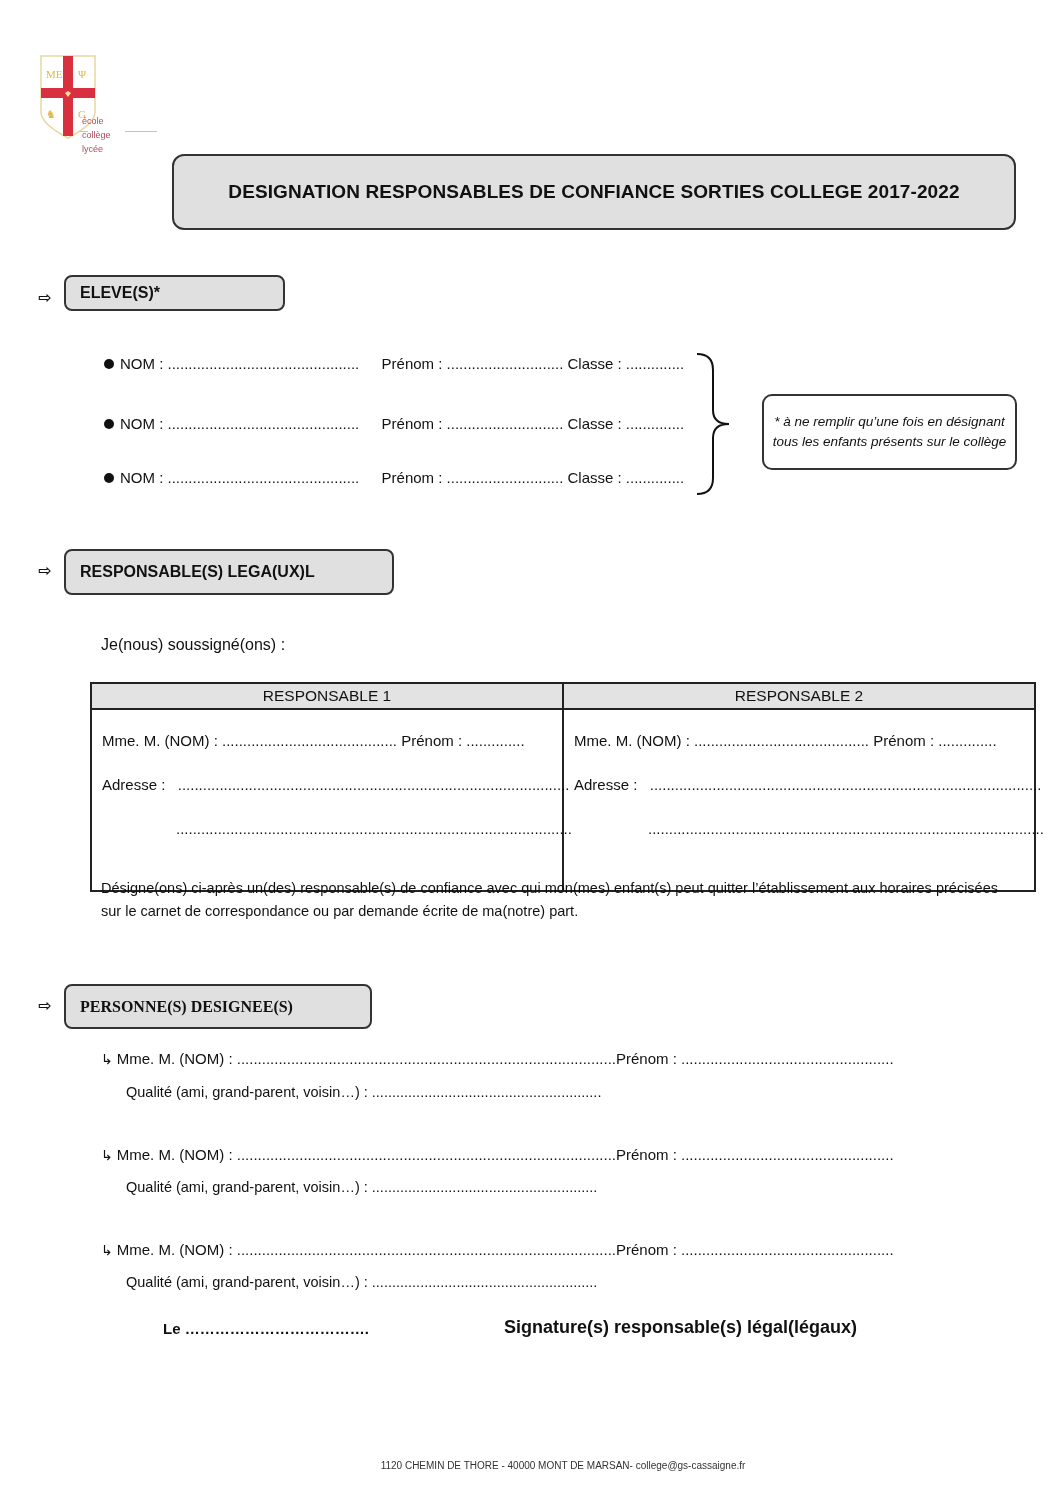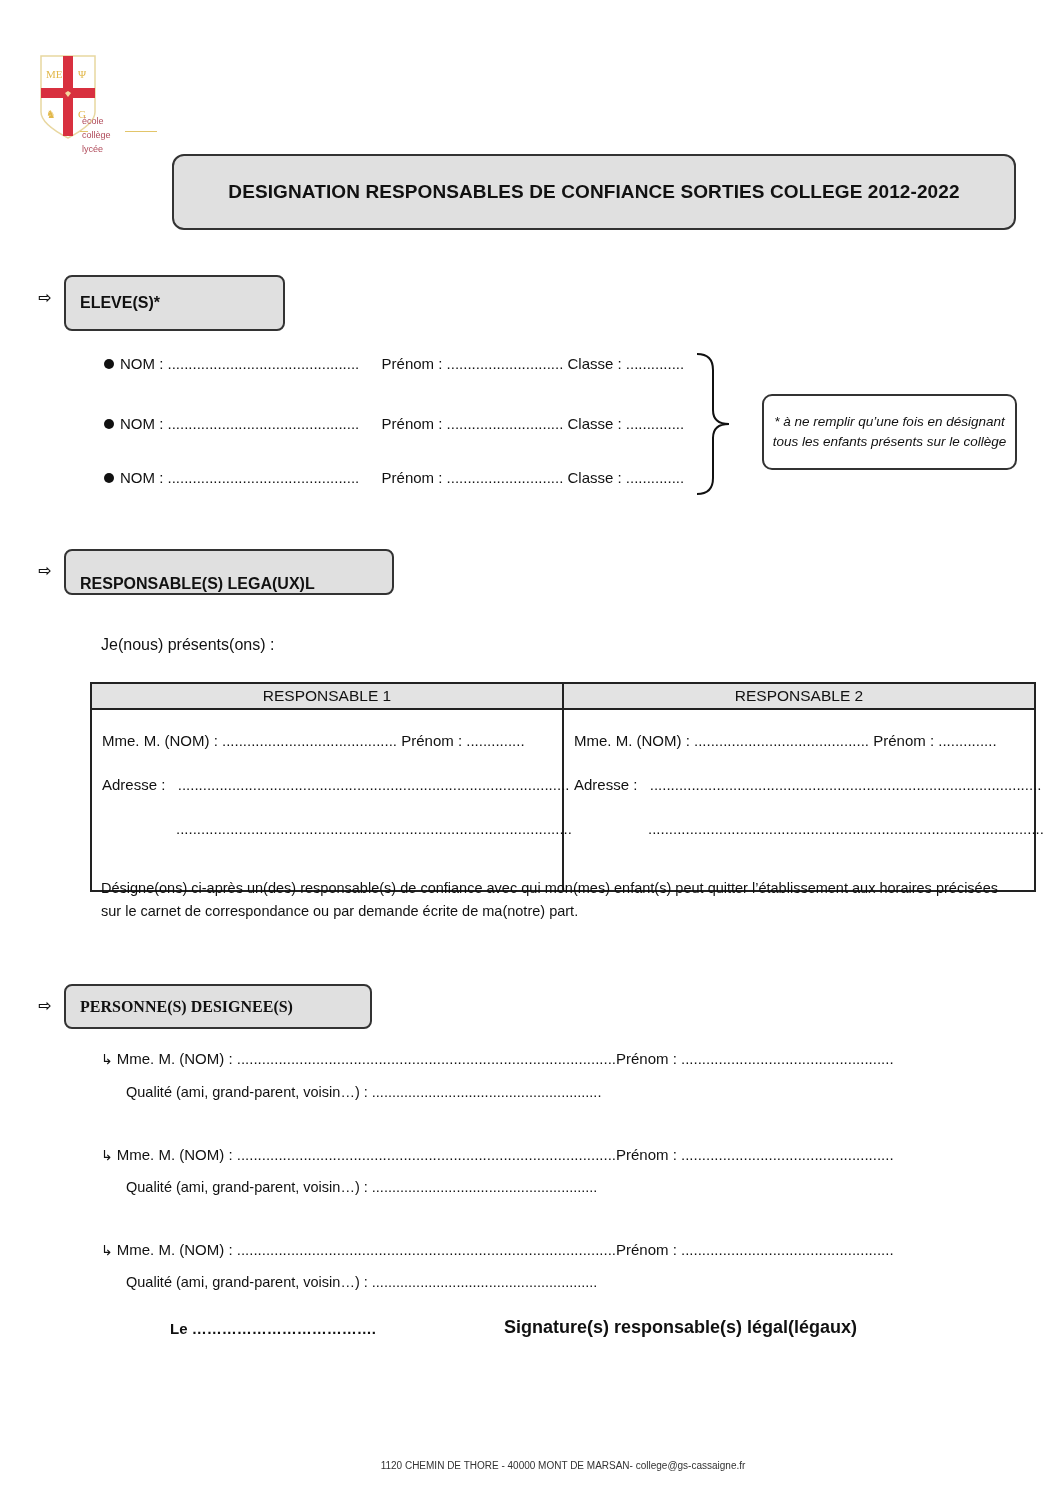--- a/index.html
+++ b/index.html
@@ -39,21 +39,21 @@
   .resp-table th { background: #e3e3e3; font-size: 15.5px; font-weight: normal; height: 24px; border: 2px solid #222; padding: 0; }
   .resp-table td { border: 2px solid #222; vertical-align: top; height: 148px; padding: 16px; position: relative; width: 50%; }
   .cell-line { position: absolute; font-size: 15px; white-space: nowrap; }
 
   .para { left: 101px; top: 877px; width: 897px; font-size: 14.5px; line-height: 23px; text-align: justify; }
 
   .person-line { font-size: 15px; white-space: nowrap; }
   .qual-line { font-size: 14.5px; white-space: nowrap; }
   .hand { display: inline-block; font-size: 14px; margin-right: 4px; }
 
-  .sig-date { font-size: 15px; font-weight: bold; margin-left: 7px; }
+  .sig-date { font-size: 15px; font-weight: bold; }
   .sig-label { font-size: 18px; font-weight: bold; }
   .footer { left: 0; width: 1058px; top: 1460px; text-align: center; font-size: 10px; color: #333; margin-left: 34px; }
 </style>
 </head>
 <body>
 
 <div class="abs logo">
   <svg class="shield" viewBox="0 0 60 88">
     <path d="M3 4 L57 4 L57 60 Q57 72 30 86 Q3 72 3 60 Z" fill="#ffffff" stroke="#e8d7a0" stroke-width="1.5"></path>
     <rect x="25" y="4" width="10" height="80" fill="#d8303f"></rect>
@@ -67,25 +67,25 @@
   <div class="logo-line" style="left:42px; top:79px; width:8px;"></div>
   <div class="logo-line" style="left:87px; top:79px; width:32px;"></div>
   <div class="logo-words">
     <div>école</div>
     <div>collège</div>
     <div>lycée</div>
   </div>
 </div>
 
 <div class="abs title-box">
-  <span>DESIGNATION RESPONSABLES DE CONFIANCE SORTIES COLLEGE 2012-2022</span>
+  <span>DESIGNATION RESPONSABLES DE CONFIANCE SORTIES COLLEGE 2017-2022</span>
 </div>
 
 <div class="abs sec-arrow" style="left:38px; top:288px;">⇨</div>
-<div class="abs sec-box" style="left:64px; top:275px; width:221px; height:56px;">
+<div class="abs sec-box" style="left:64px; top:275px; width:221px; height:36px;">
   <span>ELEVE(S)*</span>
 </div>
 
 <div class="abs student-line" style="left:104px; top:355px;">
   <span class="bullet"></span><span>NOM :</span>
   <span class="dots">..............................................</span>
   <span style="display:inline-block; width:14px;"></span>
   <span>Prénom :</span>
   <span class="dots">............................</span>
   <span>Classe :</span>
@@ -112,25 +112,25 @@
 
 <svg class="abs" style="left:695px; top:350px;" width="40" height="148" viewBox="0 0 40 148">
   <path d="M2 4 Q18 4 18 20 L18 60 Q18 74 34 74 Q18 74 18 88 L18 128 Q18 144 2 144" fill="none" stroke="#111" stroke-width="2"></path>
 </svg>
 
 <div class="abs note-box">
   <span>* à ne remplir qu’une fois en désignant tous les enfants présents sur le collège</span>
 </div>
 
 <div class="abs sec-arrow" style="left:38px; top:561px;">⇨</div>
-<div class="abs sec-box" style="left:64px; top:549px; width:330px; height:46px;align-items:flex-end;">
+<div class="abs sec-box" style="left:64px; top:549px; width:330px; height:46px;">
   <span>RESPONSABLE(S) LEGA(UX)L</span>
 </div>
 
-<div class="abs" style="left:101px; top:636px; font-size:16px;">Je(nous) présents(ons) :</div>
+<div class="abs" style="left:101px; top:636px; font-size:16px;">Je(nous) soussigné(ons) :</div>
 
 <table class="abs resp-table">
   <tbody>
       <tr>
     <th>RESPONSABLE 1</th>
     <th>RESPONSABLE 2</th>
   </tr>
   <tr>
     <td>
       <div class="cell-line" style="left:10px; top:22px;">

